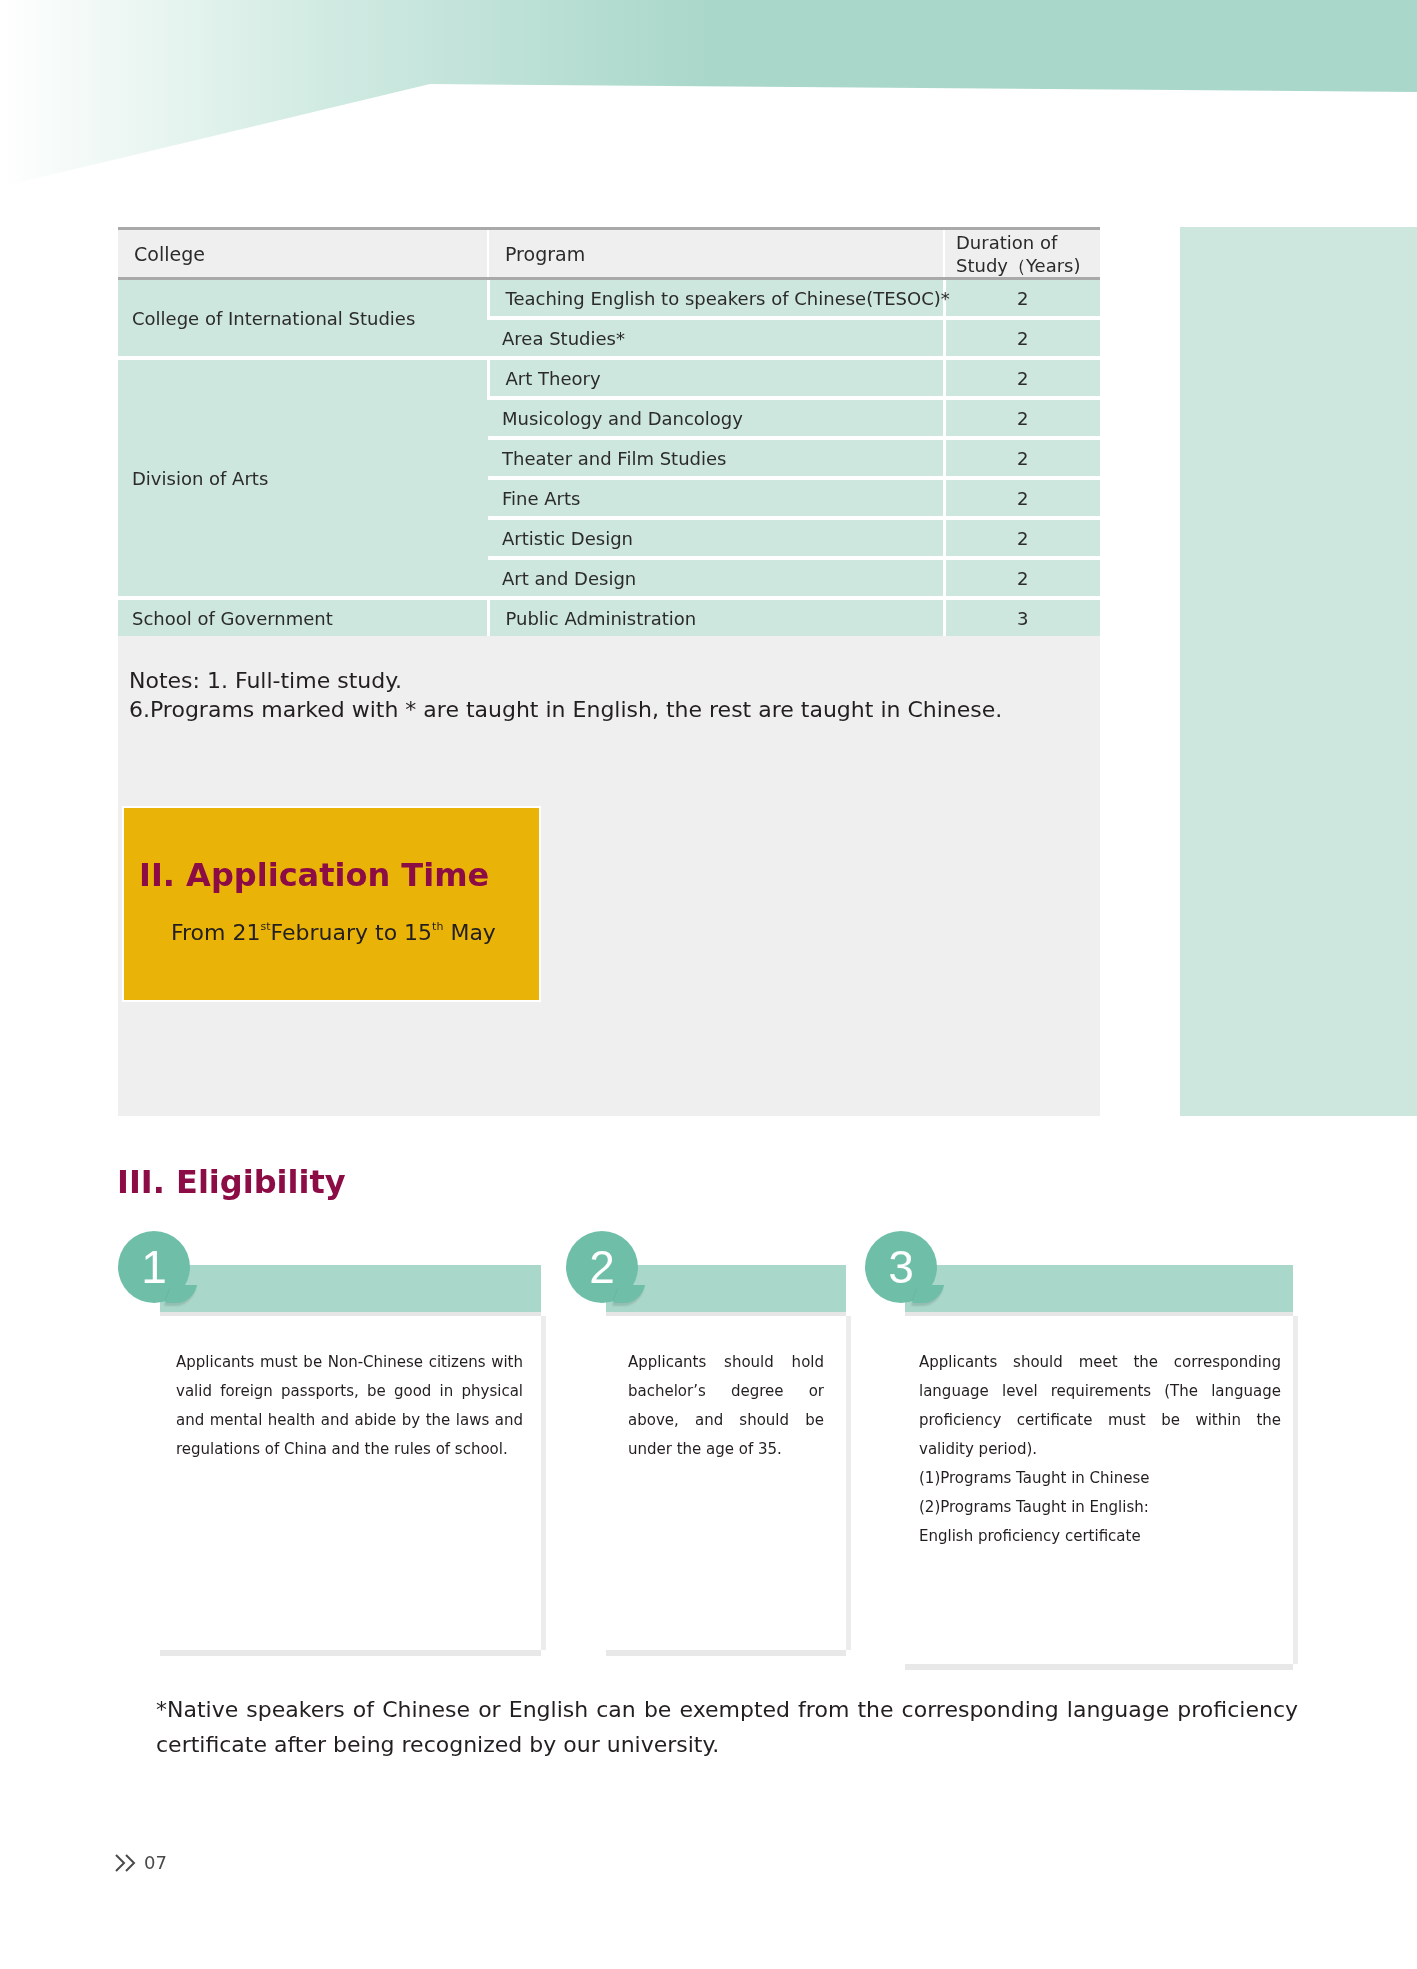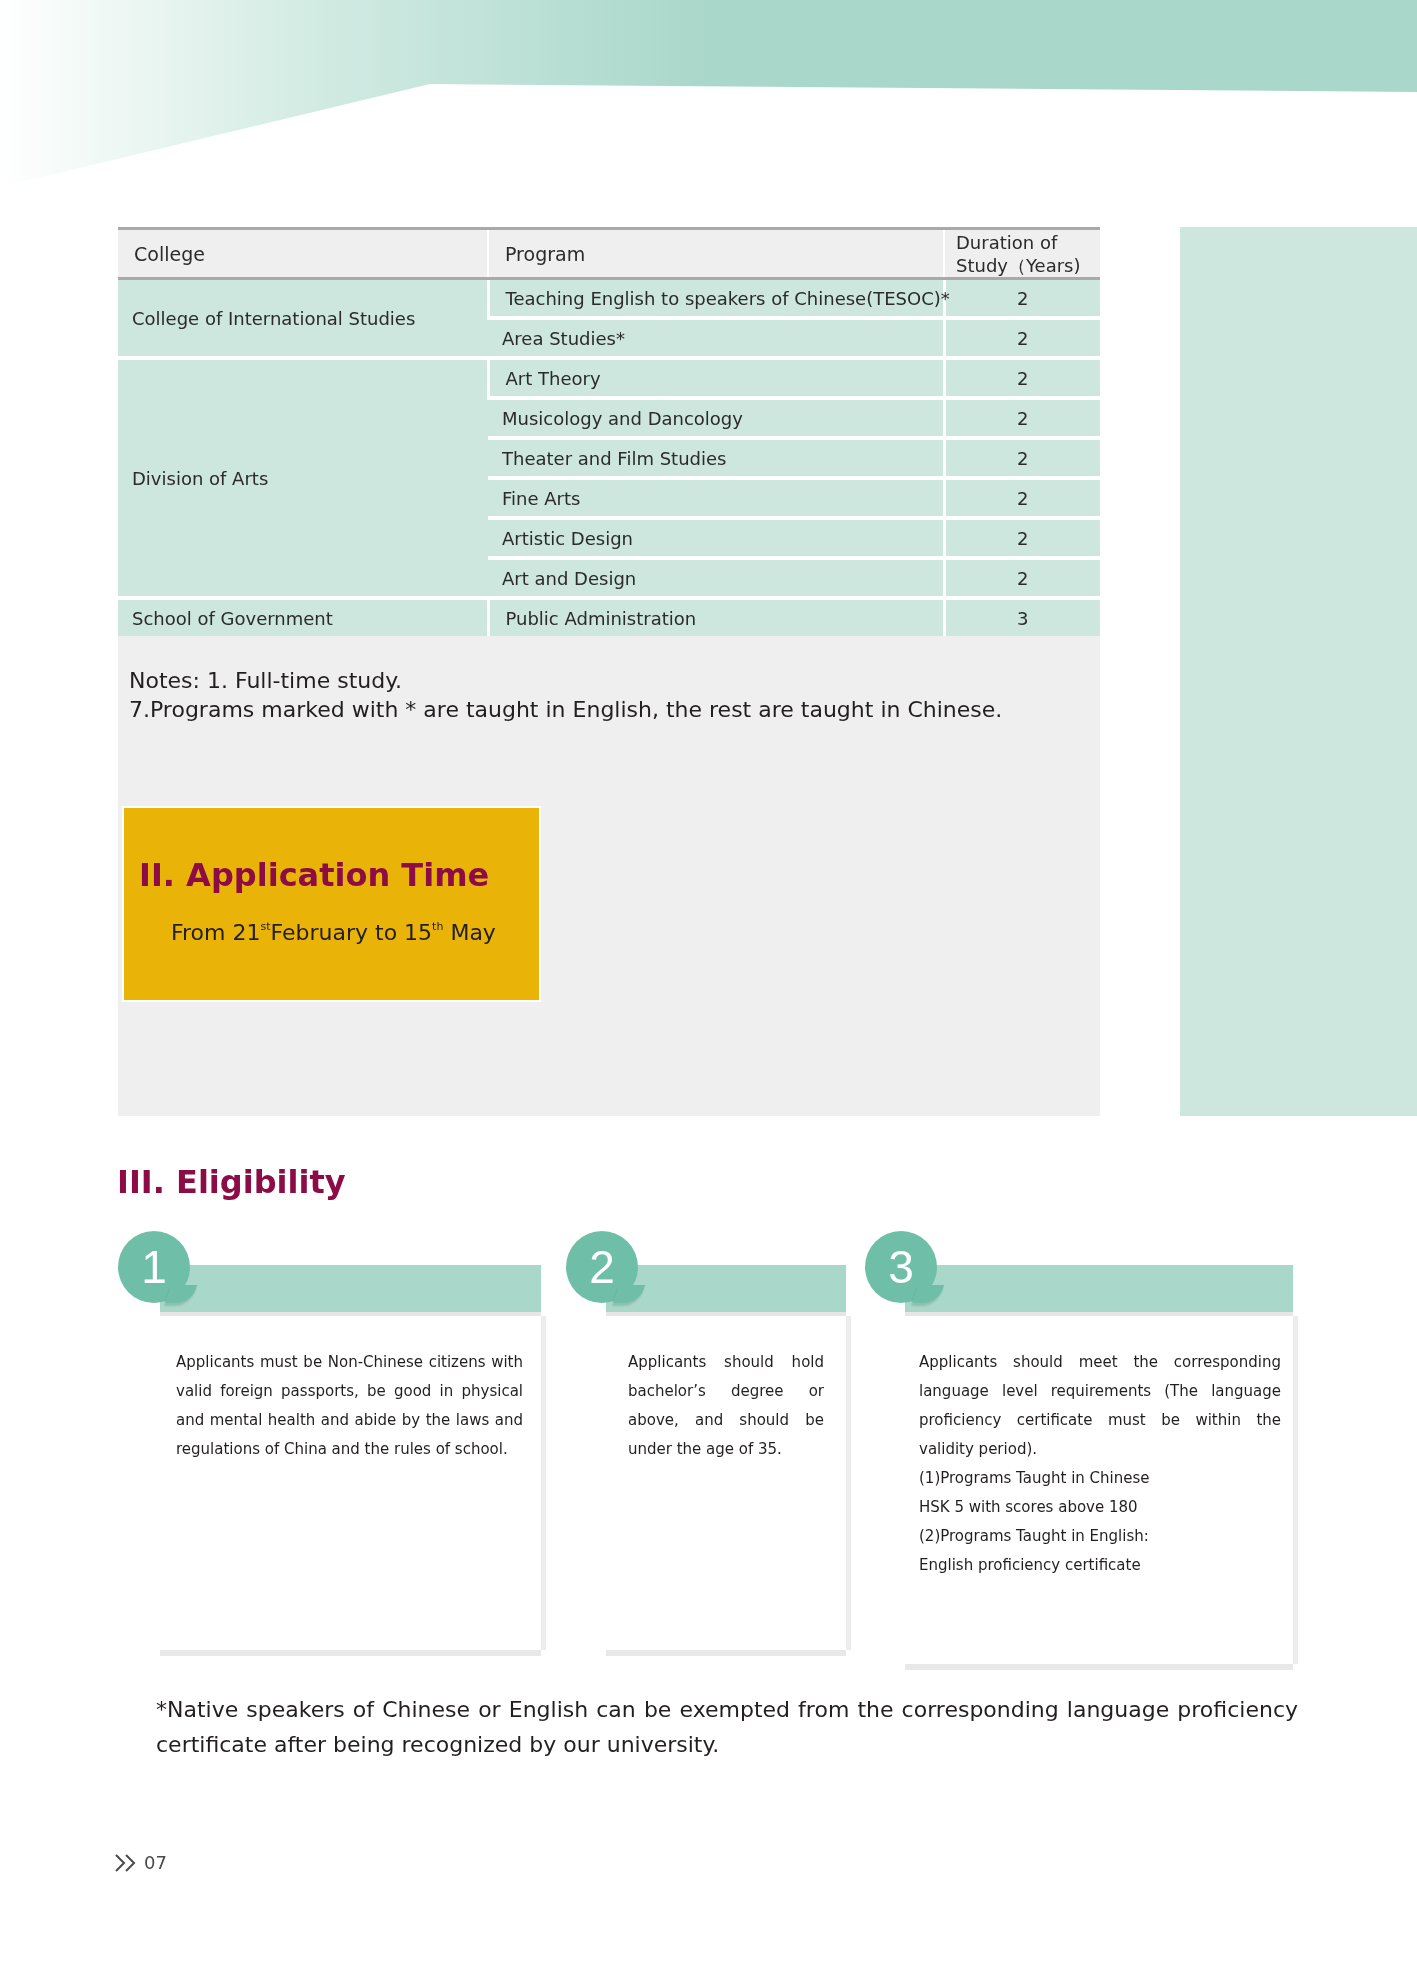--- a/index.html
+++ b/index.html
@@ -184,21 +184,21 @@
     <tr class="last">
       <td class="college">School of Government</td>
       <td>Public Administration</td>
       <td class="num">3</td>
     </tr>
   </tbody>
 </table>
 
 <div class="notes">
   <div>Notes:  1. Full-time study.</div>
-  <div>7.Programs marked with * are taught in English, the rest are taught in Chinese.</div>
+  <div>6.Programs marked with * are taught in English, the rest are taught in Chinese.</div>
 </div>
 
 <div class="app-box">
   <h2 class="section-heading">II.  Application Time</h2>
   <div class="app-text"><span>From 21</span><sup>st</sup><span>February  to 15</span><sup>th</sup><span> May</span></div>
 </div>
 
 <h2 class="section-heading elig-heading">III.  Eligibility</h2>
 
 <div class="card" id="card1">
@@ -219,21 +219,20 @@
   <div class="badge">
       <span>2</span>
     </div>
 </div>
 
 <div class="card" id="card3">
   <div class="bar"></div>
   <div class="body">
     <p>Applicants should meet the corresponding language level requirements (The language proficiency certificate must be within the validity period).</p>
     <p class="left">(1)Programs Taught in Chinese</p>
-    <p class="left">HSK 5 with scores above 180</p>
     <p class="left">(2)Programs Taught in English:</p>
     <p class="left">English proficiency certificate</p>
   </div>
   <div class="badge">
       <span>3</span>
     </div>
 </div>
 
 <div class="footnote">*Native speakers of Chinese or English can be exempted from the corresponding language proficiency certificate after being recognized by our university.</div>
 

